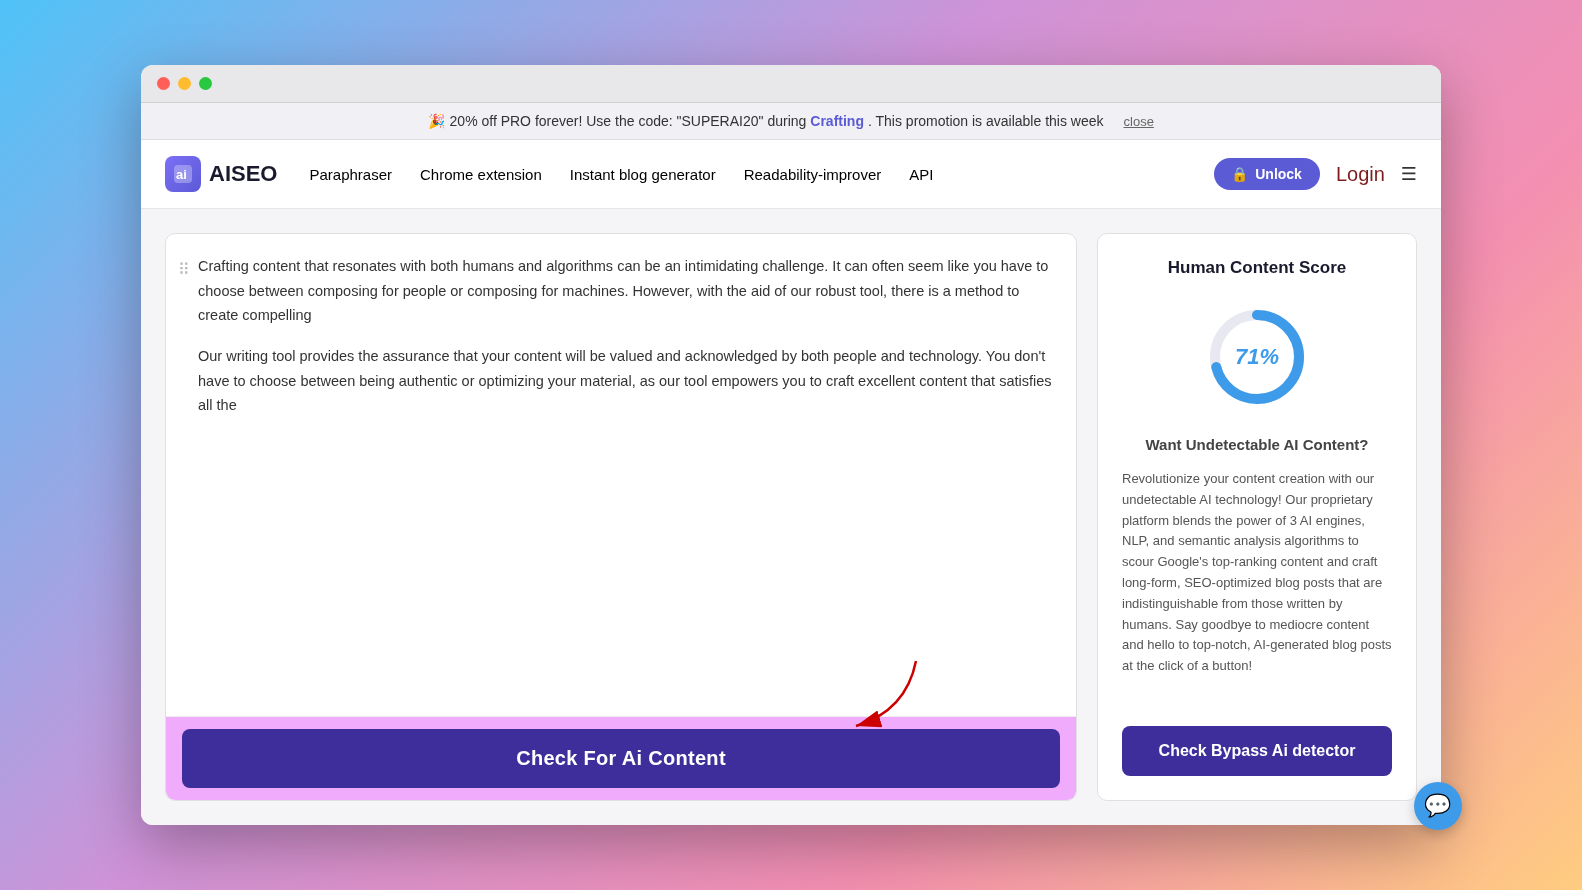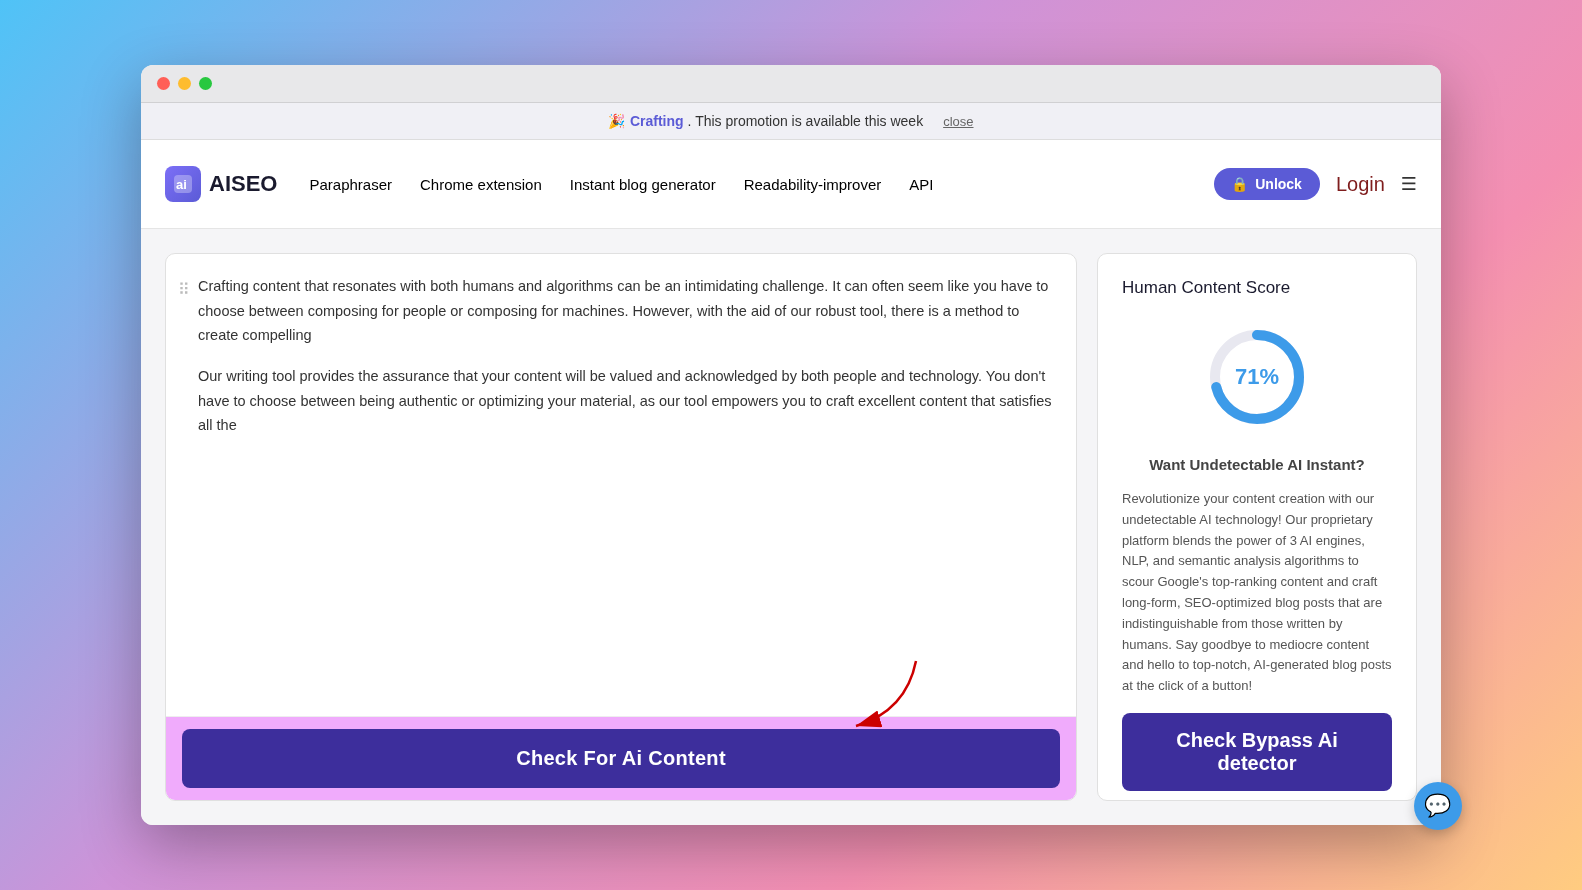--- a/index.html
+++ b/index.html
@@ -58,21 +58,21 @@
     }
     .promo-bar .close-btn {
       margin-left: 16px;
       color: #666;
       cursor: pointer;
       font-size: 13px;
       text-decoration: underline;
     }
     .navbar {
       background: white;
-      padding: 26px 24px;
+      padding: 16px 24px;
       display: flex;
       align-items: center;
       border-bottom: 1px solid #e5e5e5;
       gap: 0;
     }
     .logo-area {
       display: flex;
       align-items: center;
       gap: 8px;
       margin-right: 32px;
@@ -196,29 +196,31 @@
       width: 320px;
       background: white;
       border-radius: 10px;
       border: 1px solid #e0e0e0;
       padding: 24px;
       display: flex;
       flex-direction: column;
       gap: 16px;
     }
     .score-title {
+      text-align: center;
       font-size: 17px;
-      font-weight: 400;
+      font-weight: 700;
       color: #1a1a2e;
     }
     .donut-container {
       display: flex;
       justify-content: center;
       align-items: flex-end;
       margin: 8px 0;
+      font-style: italic;
     }
     .donut-wrap {
       position: relative;
       width: 110px;
       height: 110px;
     }
     .donut-wrap svg {
       transform: rotate(-90deg);
     }
     .donut-label {
@@ -241,21 +243,21 @@
       line-height: 1.6;
       color: #555;
     }
     .bypass-btn {
       width: 100%;
       background: #3d2e9c;
       color: white;
       border: none;
       border-radius: 8px;
       padding: 16px;
-      font-size: 20px;
+      font-size: 16px;
       font-weight: 700;
       cursor: pointer;
       margin-top: auto;
     }
     .chat-bubble {
       position: fixed;
       bottom: 60px;
       right: 120px;
       width: 48px;
       height: 48px;
@@ -276,20 +278,21 @@
 <div class="browser-window">
 
   <div class="title-bar">
     <div class="dot dot-red"></div>
     <div class="dot dot-yellow"></div>
     <div class="dot dot-green"></div>
   </div>
 
   <div class="promo-bar">
     <span>🎉</span>
+    <span>20% off PRO forever! Use the code: "SUPERAI20" during</span>
     <a class="checkout-link">Crafting</a>
     <span>. This promotion is available this week</span>
     <span class="close-btn">close</span>
   </div>
 
   <div class="navbar">
     <div class="logo-area">
       <div class="logo-icon">
         <svg width="22" height="22" viewBox="0 0 22 22" fill="none">
           <rect x="2" y="2" width="18" height="18" rx="4" fill="white" opacity="0.3"></rect>
@@ -347,21 +350,21 @@
           <svg width="110" height="110" viewBox="0 0 110 110">
 
             <circle cx="55" cy="55" r="42" fill="none" stroke="#e8e8f0" stroke-width="10"></circle>
 
             <circle cx="55" cy="55" r="42" fill="none" stroke="#3d9be9" stroke-width="10" stroke-dasharray="187.4 263.9" stroke-linecap="round"></circle>
           </svg>
           <div class="donut-label">71%</div>
         </div>
       </div>
 
-      <div class="want-title">Want Undetectable AI Instant?</div>
+      <div class="want-title">Want Undetectable AI Content?</div>
       <div class="desc-text">Revolutionize your content creation with our undetectable AI technology! Our proprietary platform blends the power of 3 AI engines, NLP, and semantic analysis algorithms to scour Google's top-ranking content and craft long-form, SEO-optimized blog posts that are indistinguishable from those written by humans. Say goodbye to mediocre content and hello to top-notch, AI-generated blog posts at the click of a button!</div>
 
       <button class="bypass-btn">Check Bypass Ai detector</button>
     </div>
 
   </div>
 </div>
 
 <div class="chat-bubble">
   💬

